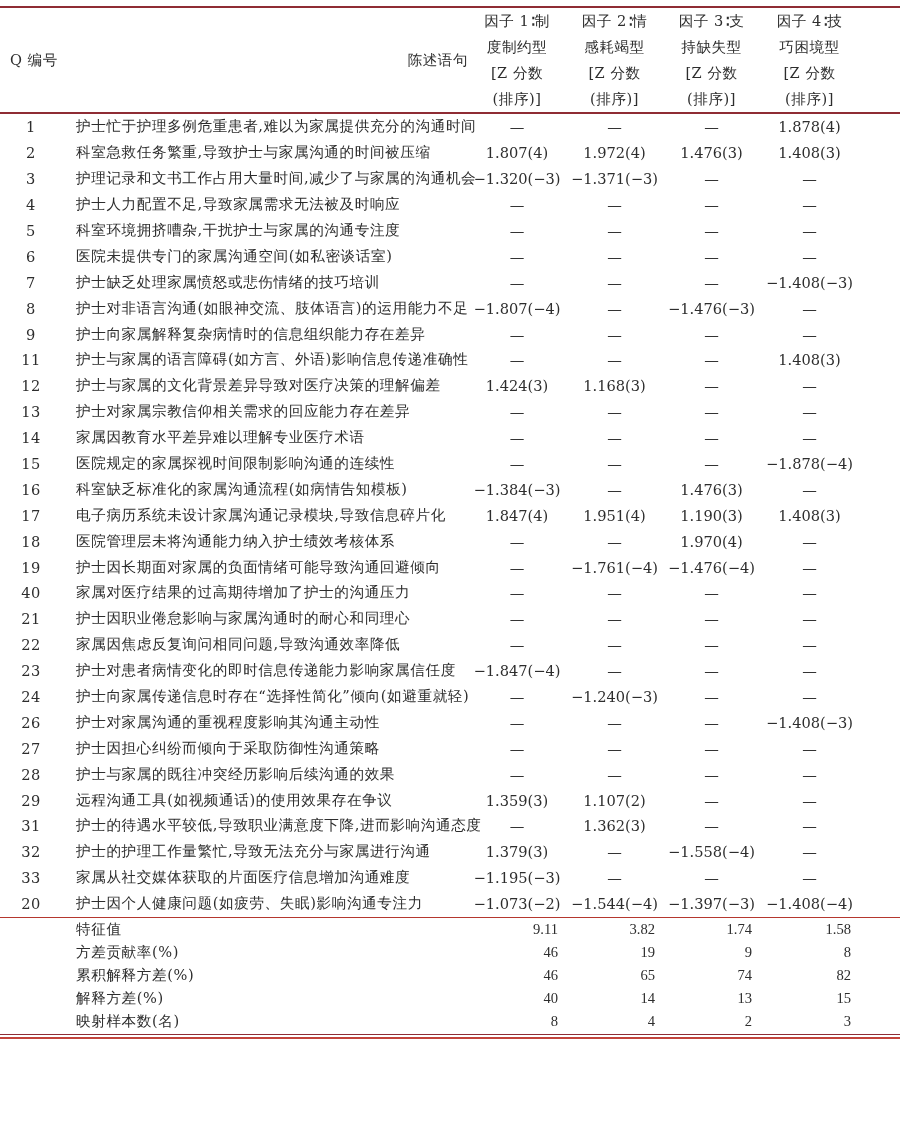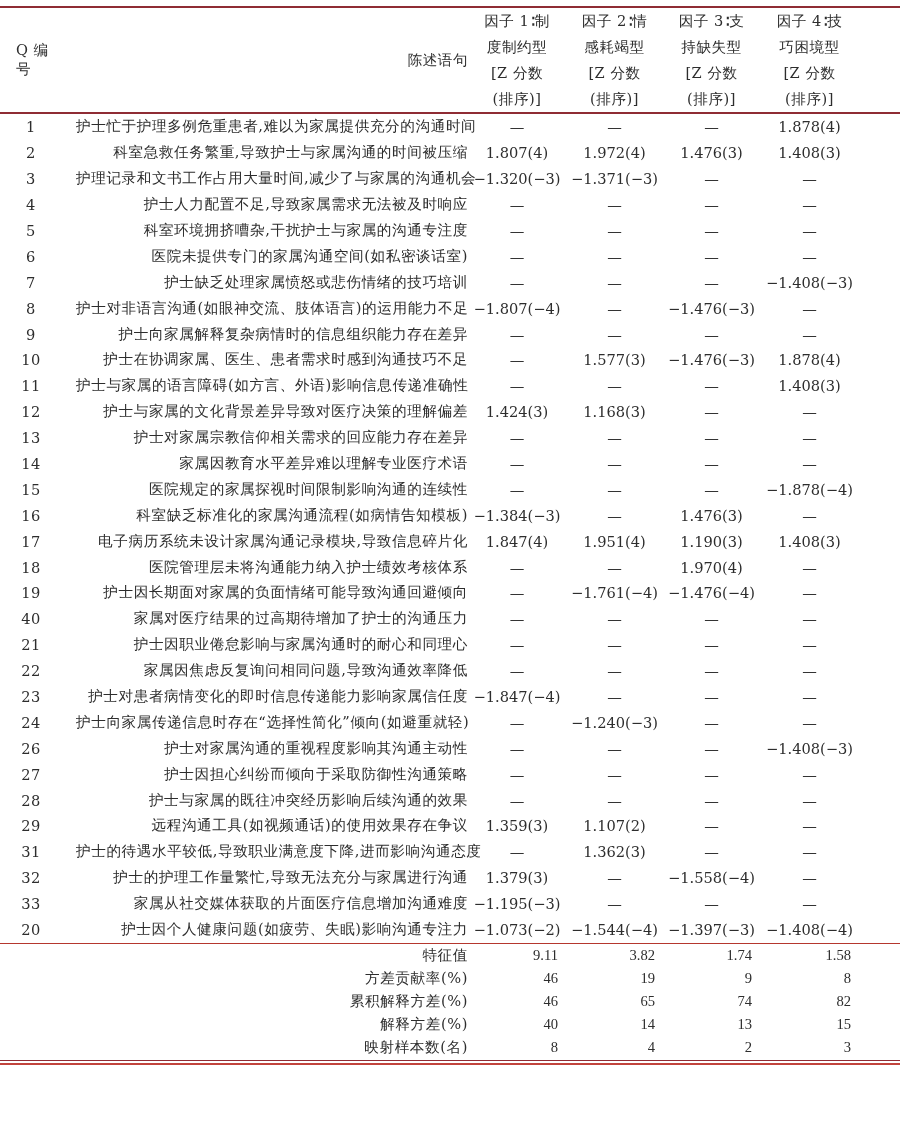--- a/index.html
+++ b/index.html
@@ -37,34 +37,34 @@
 
   thead th {
     font-weight: normal;
     vertical-align: middle;
     border-bottom: 2.6px solid #8f2c34;
     height: 104px;
     padding: 0;
     font-size: 14.6px;
     letter-spacing: 0.5px;
   }
-  th.qh { text-align: left; padding-left: 16px; }
+  th.qh { text-align: left; padding-left: 10px; }
   th.sh { text-align: right; }
   th.fh { text-align: center; }
   .fh .hline { line-height: 26px; white-space: nowrap; }
 
   tbody td {
     padding: 0;
     height: 25.9px;
     font-size: 14.6px;
     vertical-align: middle;
     white-space: nowrap;
   }
   td.qc { text-align: center; letter-spacing: 0.5px; }
-  td.sc { text-align: right; padding-left: 14px; letter-spacing: 0.6px; }
+  td.sc { text-align: left; padding-left: 14px; letter-spacing: 0.6px; }
   td.fc { text-align: center; }
   td.spc { }
 
   tbody.summary td { height: 23px; }
   tbody.summary tr:first-child td { border-top: 1.6px solid #b5372e; }
   tbody.summary td.fc { text-align: right; padding-right: 8px; font-family: Liberation Serif, serif; }
 
   .rule-bottom {
     margin-top: 1px;
     height: 2px;
@@ -195,29 +195,20 @@
         <tr>
     <td class="qc">9</td>
     <td class="sc">护士向家属解释复杂病情时的信息组织能力存在差异</td>
     <td class="fc">—</td>
     <td class="fc">—</td>
     <td class="fc">—</td>
     <td class="fc">—</td>
     <td class="spc"></td>
   </tr>
         <tr>
-    <td class="qc">10</td>
-    <td class="sc">护士在协调家属、医生、患者需求时感到沟通技巧不足</td>
-    <td class="fc">—</td>
-    <td class="fc">1.577(3)</td>
-    <td class="fc">−1.476(−3)</td>
-    <td class="fc">1.878(4)</td>
-    <td class="spc"></td>
-  </tr>
-        <tr>
     <td class="qc">11</td>
     <td class="sc">护士与家属的语言障碍(如方言、外语)影响信息传递准确性</td>
     <td class="fc">—</td>
     <td class="fc">—</td>
     <td class="fc">—</td>
     <td class="fc">1.408(3)</td>
     <td class="spc"></td>
   </tr>
         <tr>
     <td class="qc">12</td>

